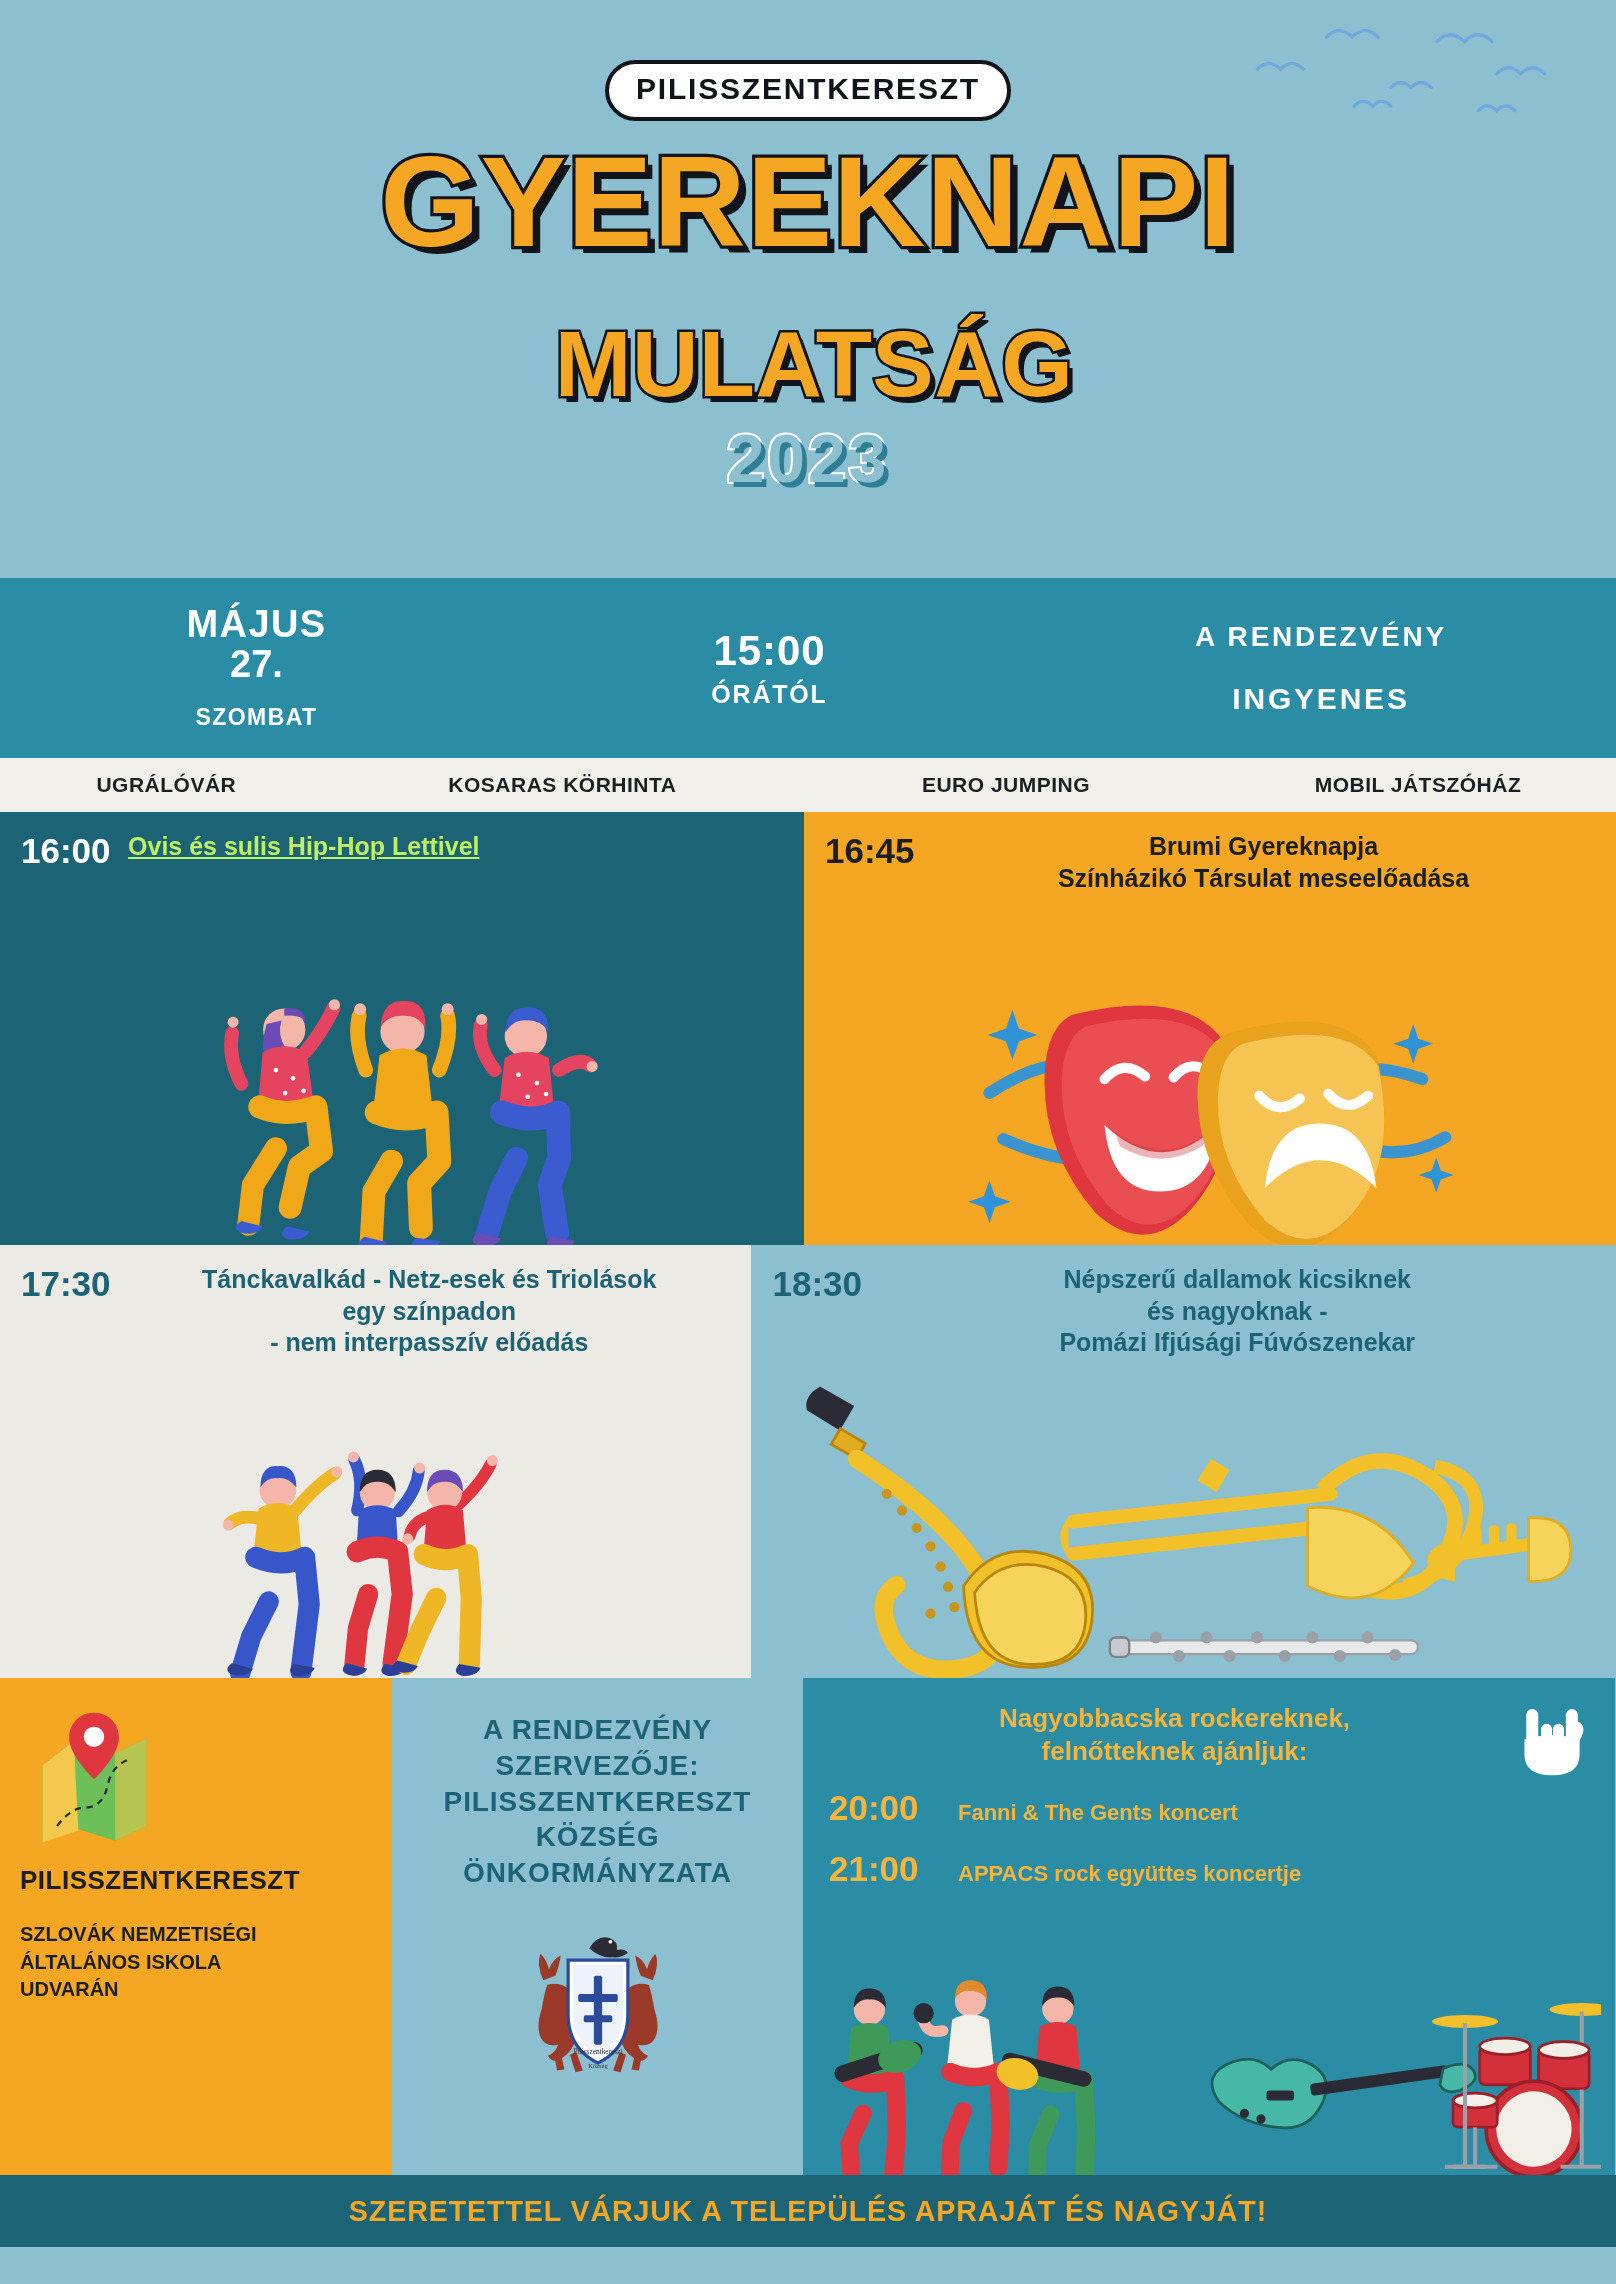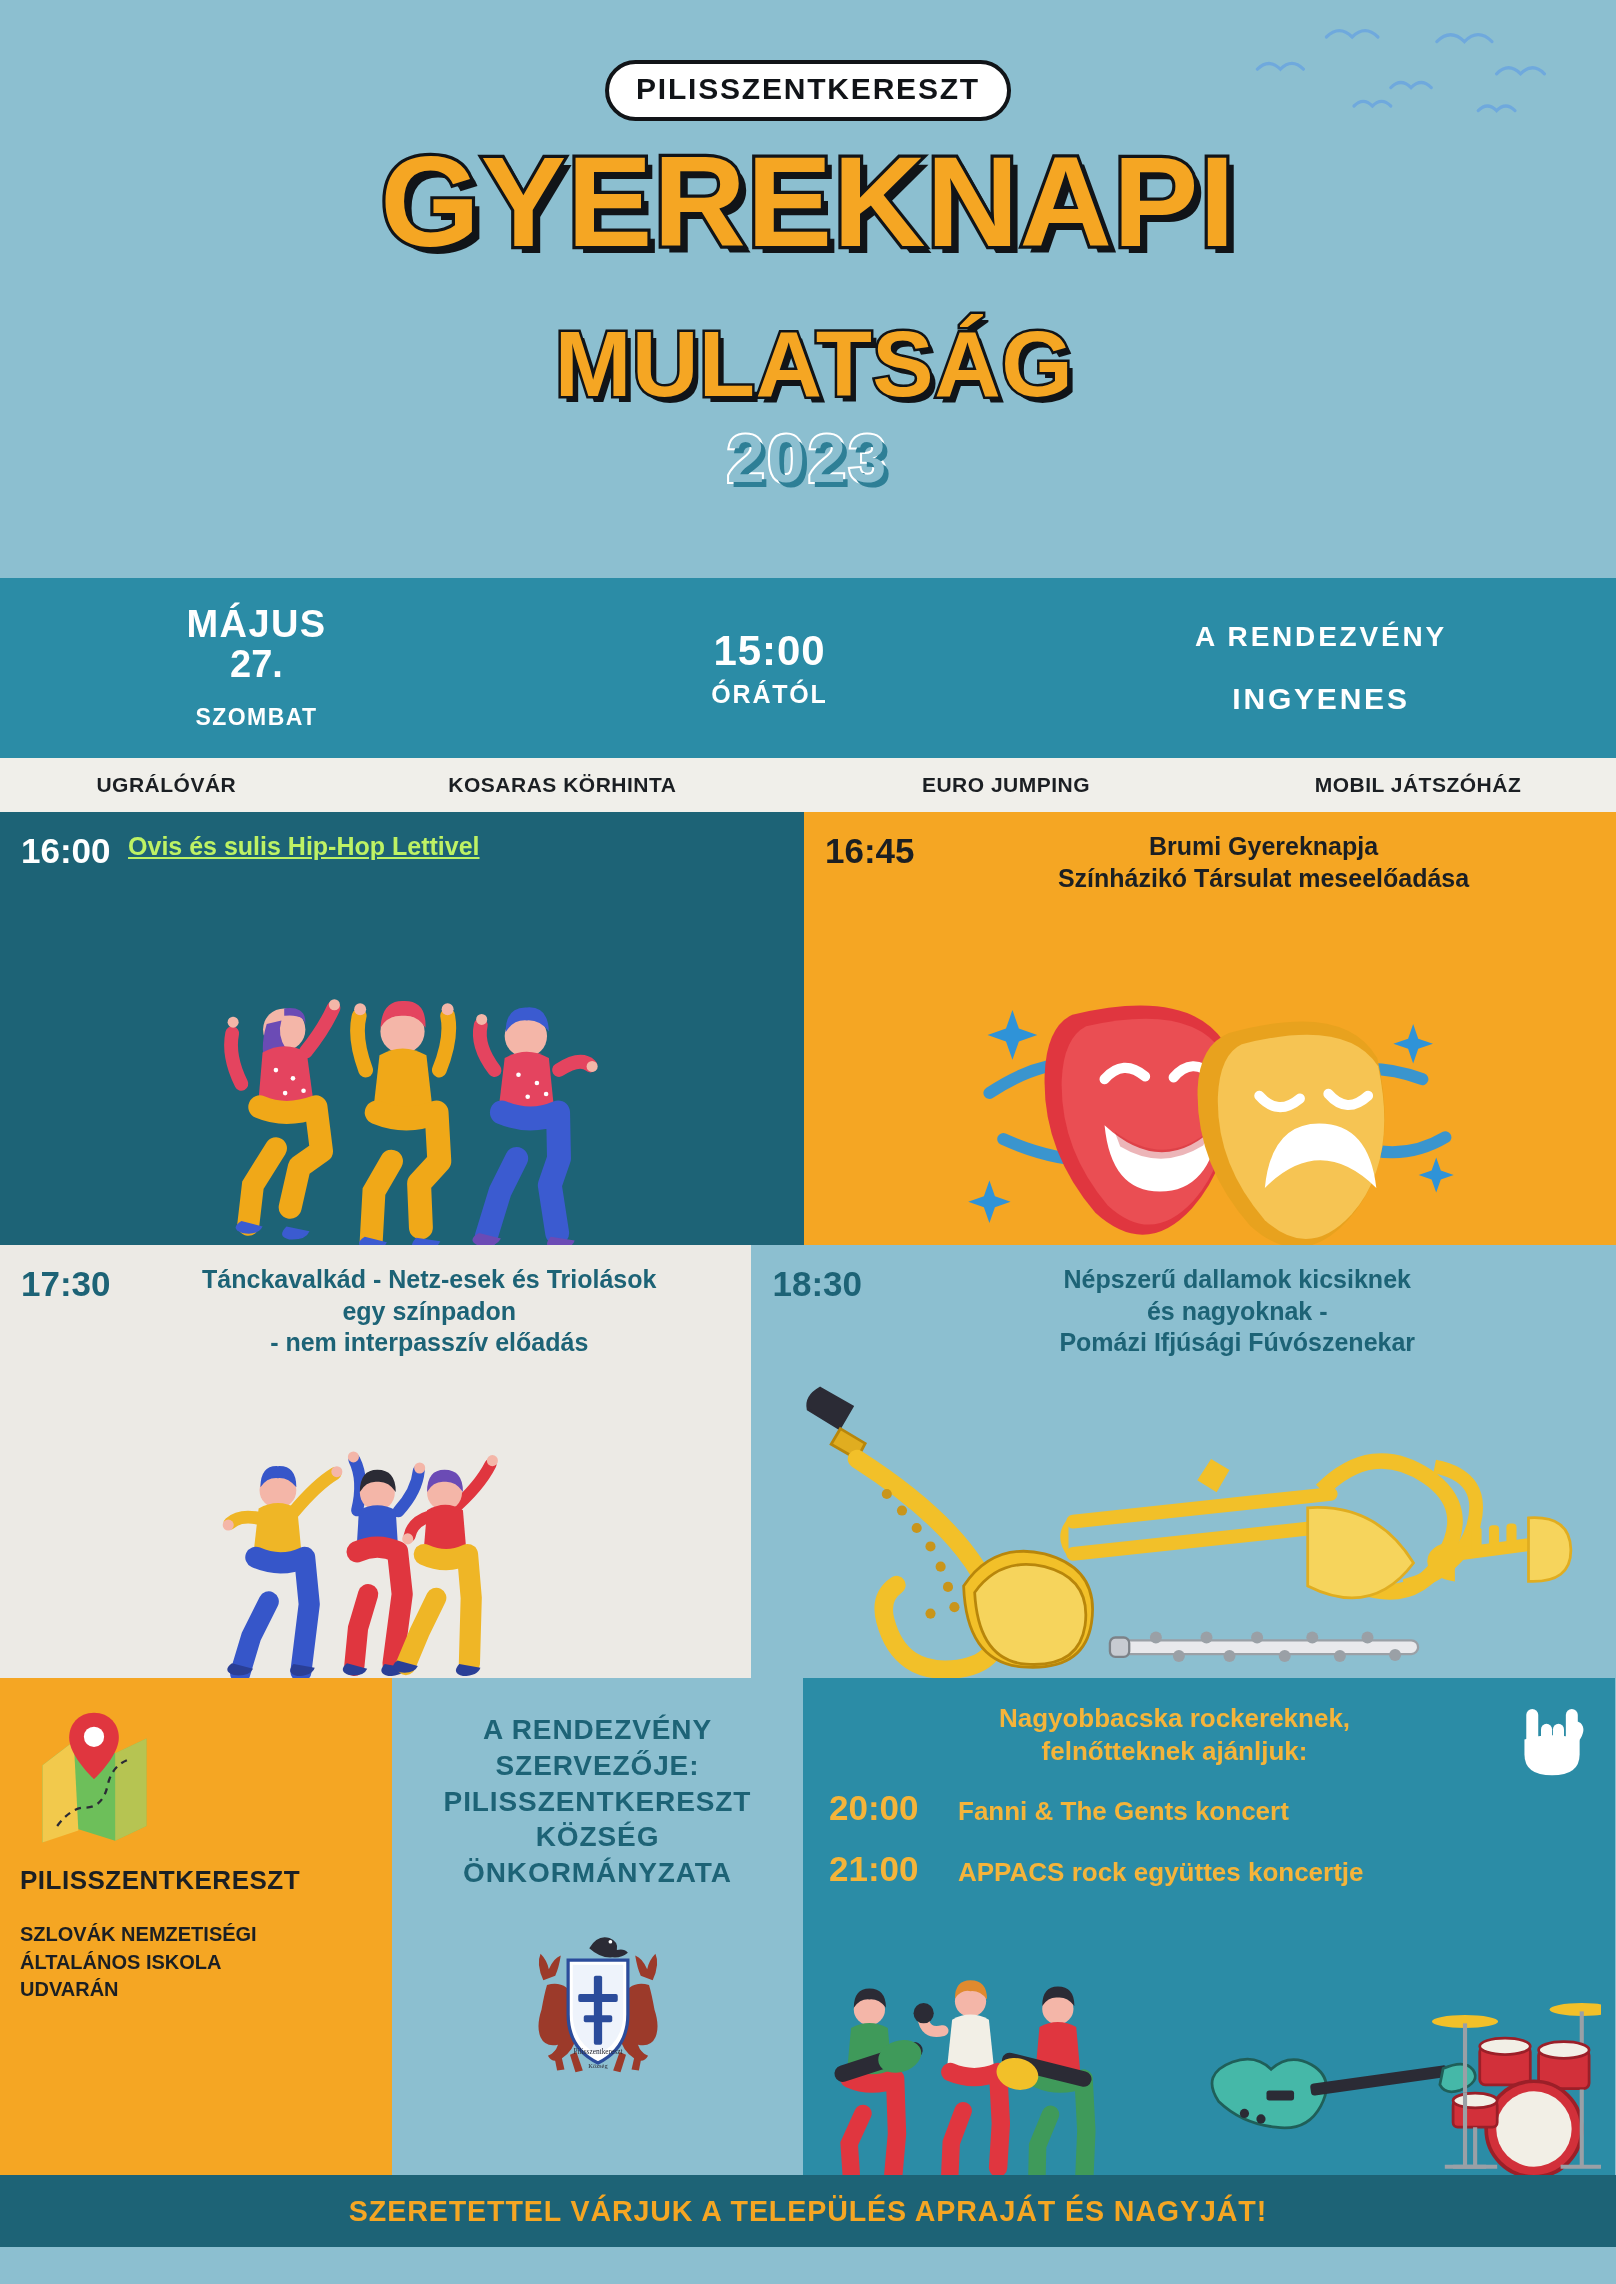--- a/index.html
+++ b/index.html
@@ -163,21 +163,21 @@
   }
   .venue-map { width: 120px; height: 138px; margin: 4.6px 0 4.6px 14px; }
   .venue-name { font-size: 26px; font-weight: bold; letter-spacing: 0.5px; margin-top: 12px; }
   .venue-addr { font-size: 20px; font-weight: bold; line-height: 1.38; margin-top: 25px; }
   .org-title { font-size: 28px; font-weight: bold; line-height: 1.28; letter-spacing: 0.9px; }
   .crest { margin-top: 25px; display: flex; justify-content: center; }
 
   .rock-head { font-size: 26px; font-weight: bold; color: #f5b43a; line-height: 1.25; text-align: center; padding-right: 69px;}
   .rock-line { display: flex; align-items: baseline; margin-top: 21px; }
   .rock-line .t { font-size: 35px; font-weight: bold; color: #f5b43a; width: 129px; }
-  .rock-line .d { font-size: 26px; font-weight: bold; color: #f5b43a; }
+  .rock-line .d { font-size: 22px; font-weight: bold; color: #f5b43a; }
   .horns { position: absolute; top: 16.6px; right: 28px; }
 
   
   .footer {
     height: 72px; background: #1d6376; color: #f5a623;
     display: flex; align-items: center; justify-content: center;
     font-size: 28.6px; font-weight: bold; letter-spacing: 0.9px; text-align: center;
   }
 </style>
 </head>

